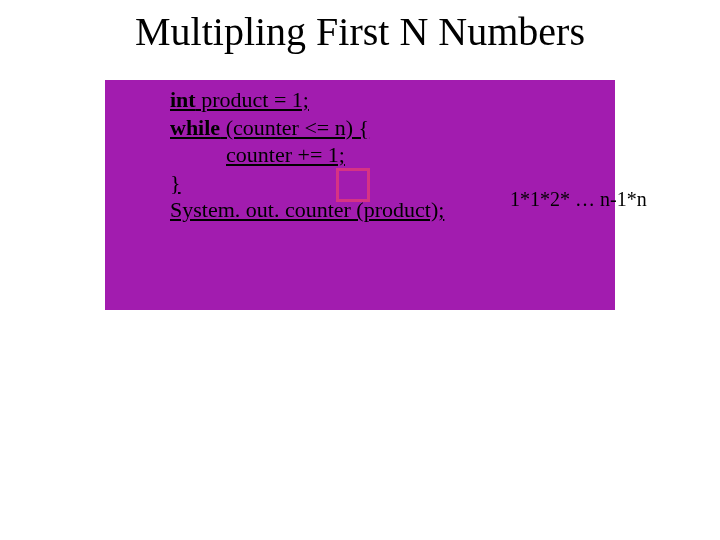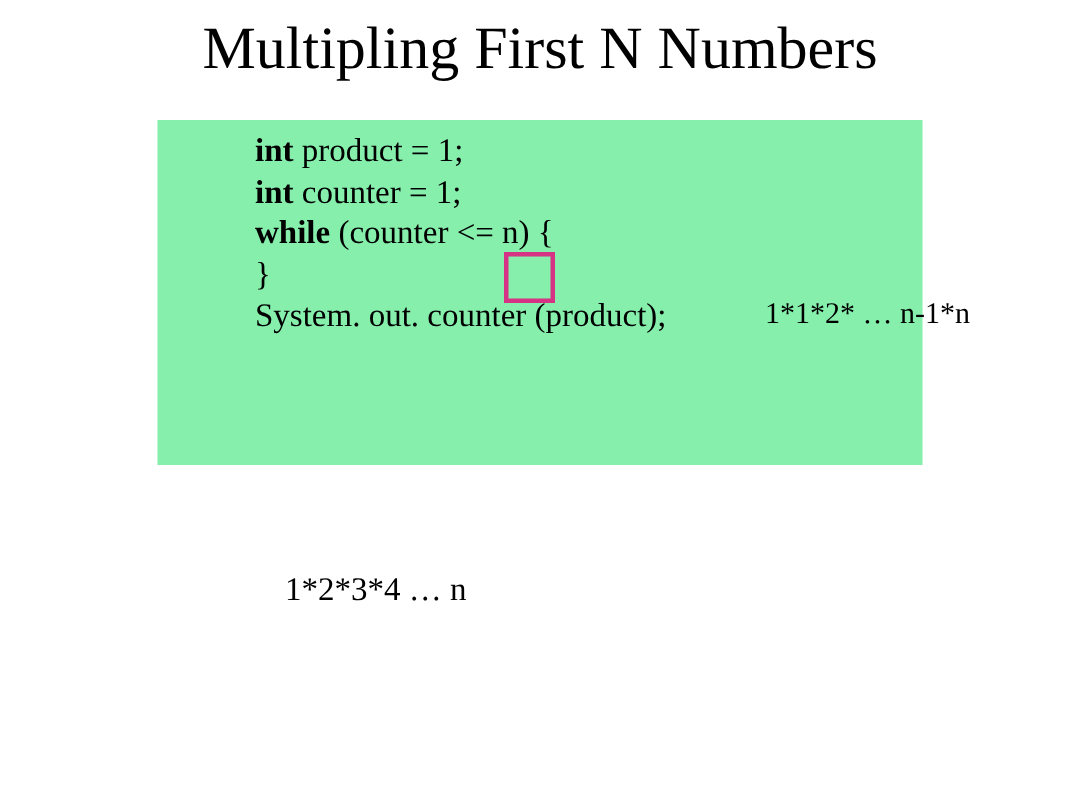--- a/index.html
+++ b/index.html
@@ -25,69 +25,68 @@
     text-align: center;
     font-size: 40px;
     font-weight: 400;
   }
   .code-box {
     position: absolute;
     top: 80px;
     left: 105px;
     width: 510px;
     height: 230px;
-    background: #86efac;
+    background: #a21caf;
     padding: 6px 10px 6px 65px;
     box-sizing: border-box;
     font-size: 22px;
     line-height: 1.25;
+    text-decoration: underline;
   }
   .code-box .line { white-space: pre; }
   .kw { font-weight: bold; }
   .highlight-box {
     position: absolute;
     border: 3px solid #d63384;
     background: transparent;
     pointer-events: none;
   }
   .hl-lte {
     top: 168px;
     left: 336px;
     width: 28px;
     height: 28px;
   }
   .annotation-right {
     position: absolute;
     top: 188px;
     left: 510px;
     font-size: 20px;
-    margin-top: 10px;
   }
   .annotation-bottom {
     position: absolute;
     top: 380px;
     left: 190px;
     font-size: 22px;
   }
   .indent1 { padding-left: 56px; }
 </style>
 </head>
 <body>
 
 <div class="slide">
 
   <div class="title">Multipling First N Numbers</div>
 
   <div class="code-box">
     <div class="line"><span class="kw">int</span><span> product = 1;</span></div>
-    <div class="line"><span class="kw">int</span><span> counter = 1;</span></div>
     <div class="line"><span class="kw">while</span><span> (counter &lt;= n) {</span></div>
+    <div class="line indent1"><span>counter += 1;</span></div>
     <div class="line"><span>}</span></div>
     <div class="line"><span>System. out. counter (product);</span></div>
   </div>
 
   <div class="highlight-box hl-lte"></div>
 
   <div class="annotation-right">1*1*2* … n-1*n</div>
 
-  <div class="annotation-bottom">1*2*3*4 … n</div>
 
 </div>
 
 </body></html>

